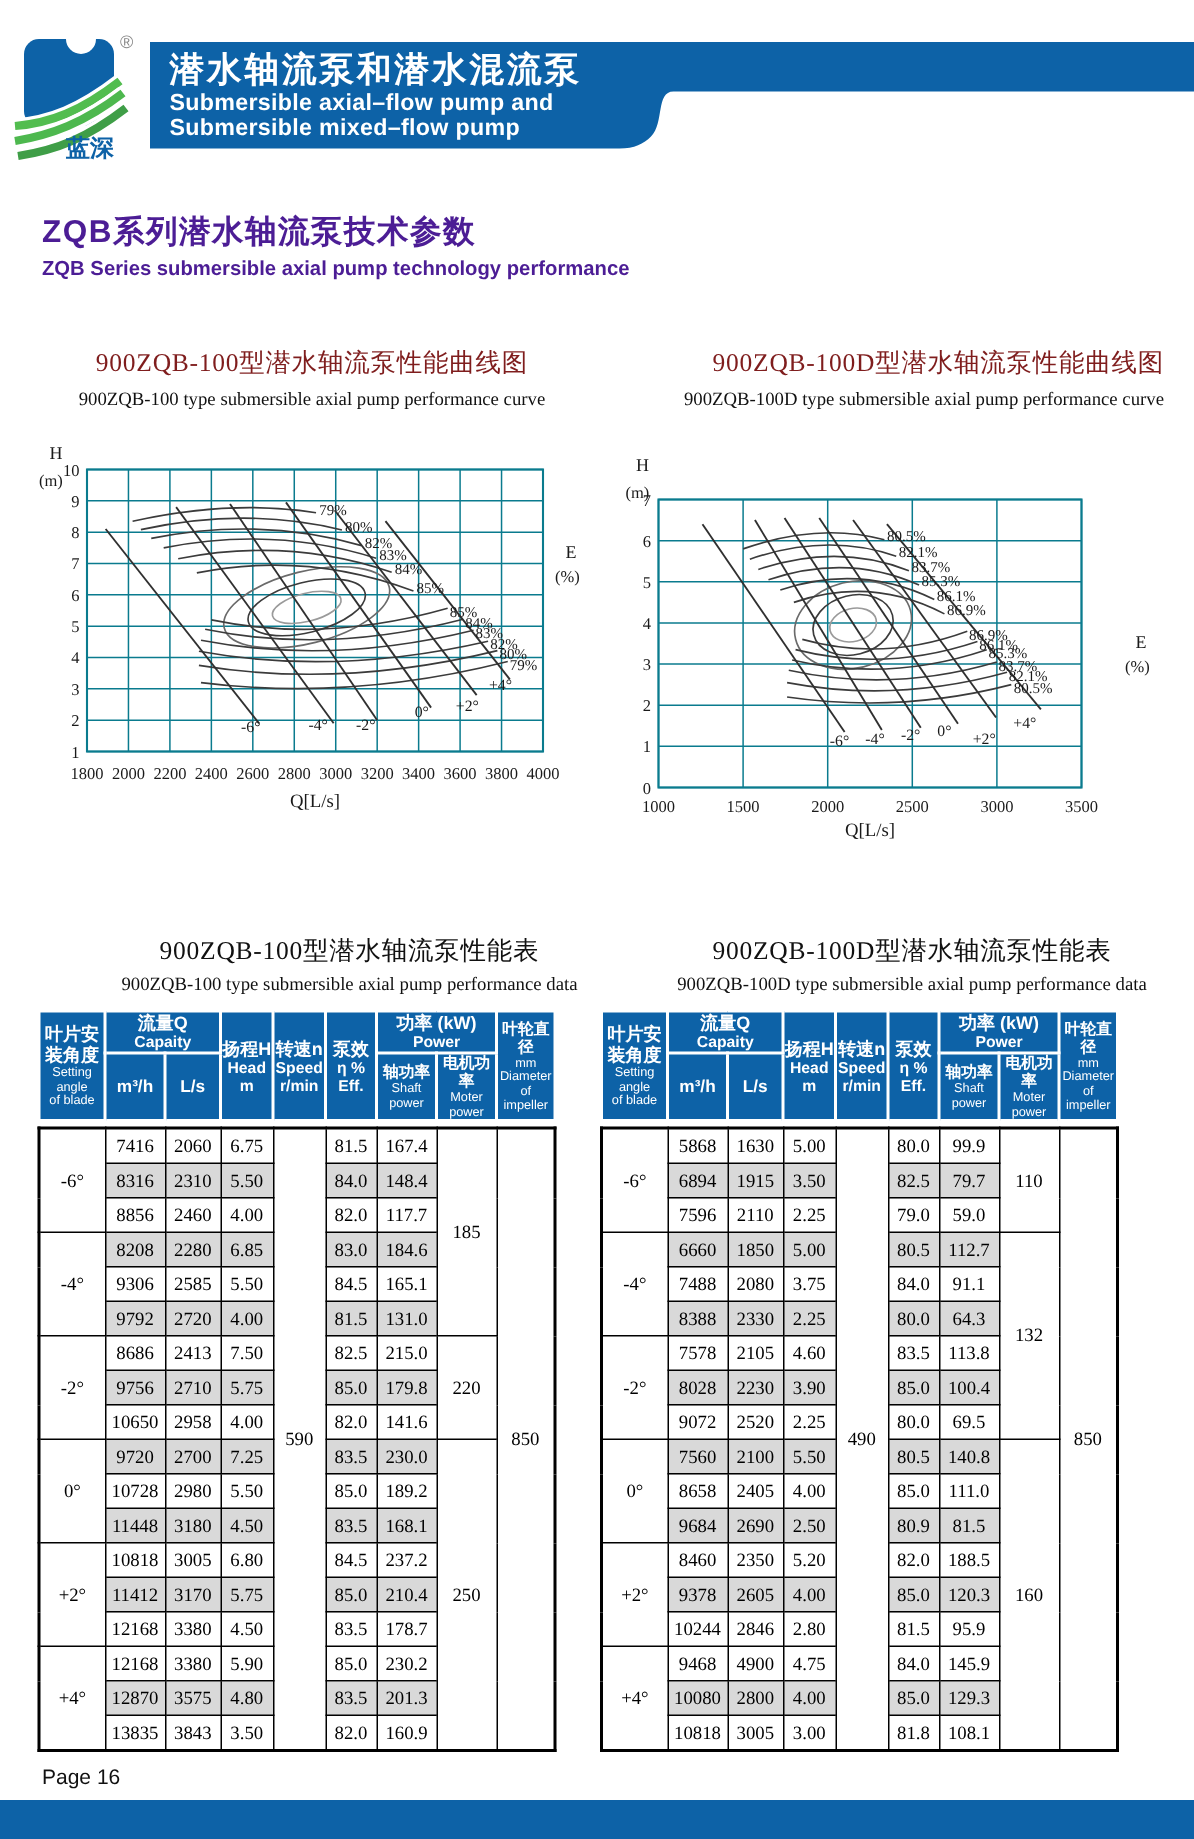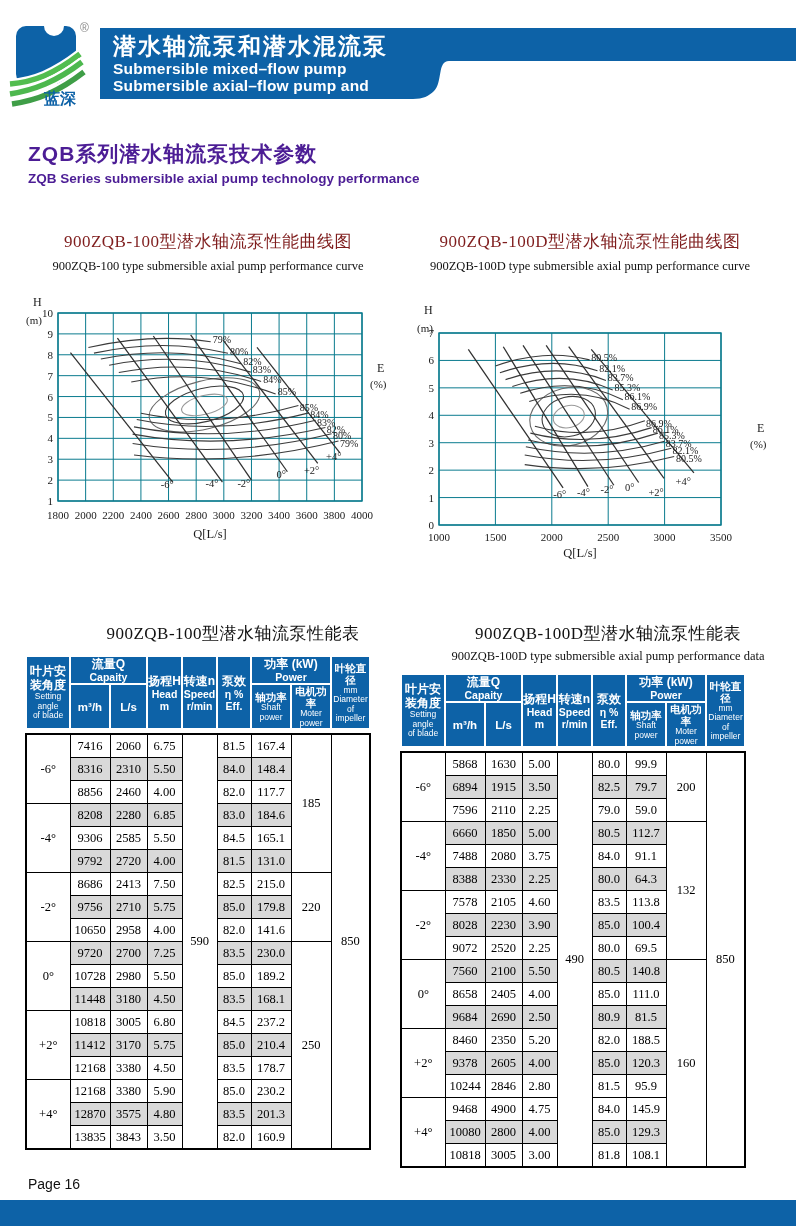--- a/index.html
+++ b/index.html
@@ -10,21 +10,21 @@
   .logo-svg{position:absolute;left:8px;top:14px;}
   .banner-text{position:absolute;left:113px;top:31px;color:#fff;}
   .banner-zh{font-size:23px;font-weight:bold;letter-spacing:2px;line-height:30px;white-space:nowrap;}
   .banner-en{font-size:15.5px;font-weight:bold;line-height:16.5px;letter-spacing:.2px;white-space:nowrap;}
   
   .section{position:absolute;left:28px;top:140px;color:#4c1d95;}
   .sec-zh{font-size:21px;font-weight:bold;letter-spacing:1px;}
   .sec-en{font-size:13.5px;font-weight:bold;margin-top:3px;}
   
   .chart-block{position:absolute;top:230px;width:372px;text-align:center;}
-  #cb0{left:22px;} #cb1{left:404px;}
+  #cb0{left:22px;} #cb1{left:404px;text-align:right;}
   .chart-title{font-family:"Liberation Serif",serif;font-size:17px;line-height:24px;letter-spacing:.5px;color:#7f1d1d;white-space:nowrap;}
   .chart-sub{font-family:"Liberation Serif",serif;font-size:12.5px;line-height:16px;margin-top:4px;color:#111;white-space:nowrap;}
   svg.chart{display:block;margin-top:10px;}
   
   .table-block{position:absolute;top:622px;width:416px;}
   #tb0{left:25px;} #tb1{left:400px;}
   .tbl-title{font-family:"Liberation Serif",serif;font-size:17px;line-height:24px;text-align:center;letter-spacing:.5px;color:#111;white-space:nowrap;}
   .tbl-sub{font-family:"Liberation Serif",serif;font-size:12.5px;line-height:15px;margin-top:3px;text-align:center;color:#111;white-space:nowrap;}
   table{border-collapse:collapse;table-layout:fixed;width:344px;}
   .htable{margin-top:9px;}
@@ -59,22 +59,22 @@
     <path d="M2,80 C26,76 48,68 74,48" stroke="#ffffff" stroke-width="10" fill="none"></path>
     <path d="M2,80 C26,76 48,68 74,48" stroke="#4db84e" stroke-width="5.5" fill="none"></path>
     <path d="M4,90 C30,86 50,78 76,58" stroke="#ffffff" stroke-width="10" fill="none"></path>
     <path d="M4,90 C30,86 50,78 76,58" stroke="#3f9e47" stroke-width="5.5" fill="none"></path>
     <text x="36" y="90" font-size="16" font-weight="bold" fill="#0d62a7">蓝深</text>
     <text x="72" y="18" font-size="12" fill="#888888">®</text>
   </svg>
 
   <div class="banner-text">
     <div class="banner-zh">潜水轴流泵和潜水混流泵</div>
+    <div class="banner-en">Submersible axial–flow pump and</div>
     <div class="banner-en">Submersible mixed–flow pump</div>
-    <div class="banner-en">Submersible axial–flow pump and</div>
   </div>
 
   <div class="section">
     <div class="sec-zh">ZQB系列潜水轴流泵技术参数</div>
     <div class="sec-en">ZQB Series submersible axial pump technology performance</div>
   </div>
 
   <div class="chart-block" id="cb0">
     <div class="chart-title">900ZQB-100型潜水轴流泵性能曲线图</div>
     <div class="chart-sub">900ZQB-100 type submersible axial pump performance curve</div>
@@ -250,20 +250,21 @@
         <text x="248.756" y="149.37142857142857" font-size="10" font-family="&quot;Liberation Serif&quot;,serif" fill="#1a1a1a" text-anchor="start">86.1%</text>
         <text x="254.96" y="154.85714285714286" font-size="10" font-family="&quot;Liberation Serif&quot;,serif" fill="#1a1a1a" text-anchor="start">85.3%</text>
         <text x="261.728" y="163.0857142857143" font-size="10" font-family="&quot;Liberation Serif&quot;,serif" fill="#1a1a1a" text-anchor="start">83.7%</text>
         <text x="268.496" y="169.94285714285712" font-size="10" font-family="&quot;Liberation Serif&quot;,serif" fill="#1a1a1a" text-anchor="start">82.1%</text>
         <text x="271.88" y="178.17142857142858" font-size="10" font-family="&quot;Liberation Serif&quot;,serif" fill="#1a1a1a" text-anchor="start">80.5%</text>
       </svg>
   </div>
 
   <div class="table-block" id="tb0">
     <div class="tbl-title">900ZQB-100型潜水轴流泵性能表</div>
+    <div class="tbl-sub">900ZQB-100 type submersible axial pump performance data</div>
     <div id="table0">
         <table class="htable">
           <colgroup>
             <col style="width: 44px;">
             <col style="width: 40px;">
             <col style="width: 37px;">
             <col style="width: 35px;">
             <col style="width: 35px;">
             <col style="width: 34px;">
             <col style="width: 40px;">
@@ -567,21 +568,21 @@
           </colgroup>
           <tbody>
             <tr>
               <td rowspan="3">-6°</td>
               <td>5868</td>
               <td>1630</td>
               <td>5.00</td>
               <td rowspan="18">490</td>
               <td>80.0</td>
               <td>99.9</td>
-              <td rowspan="3">200</td>
+              <td rowspan="3">110</td>
               <td rowspan="18">850</td>
             </tr>
             <tr>
               <td class="shaded">6894</td>
               <td class="shaded">1915</td>
               <td class="shaded">3.50</td>
               <td class="shaded">82.5</td>
               <td class="shaded">79.7</td>
             </tr>
             <tr>

